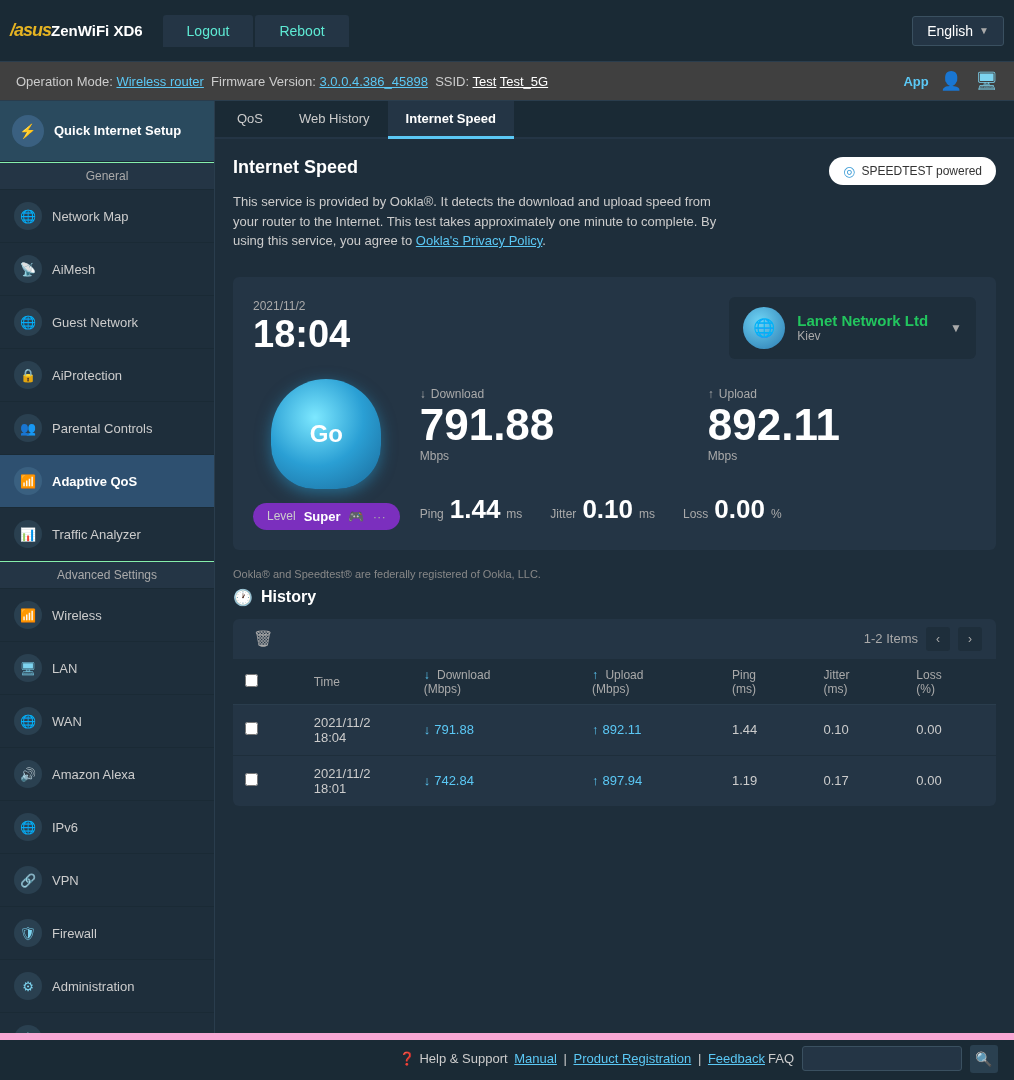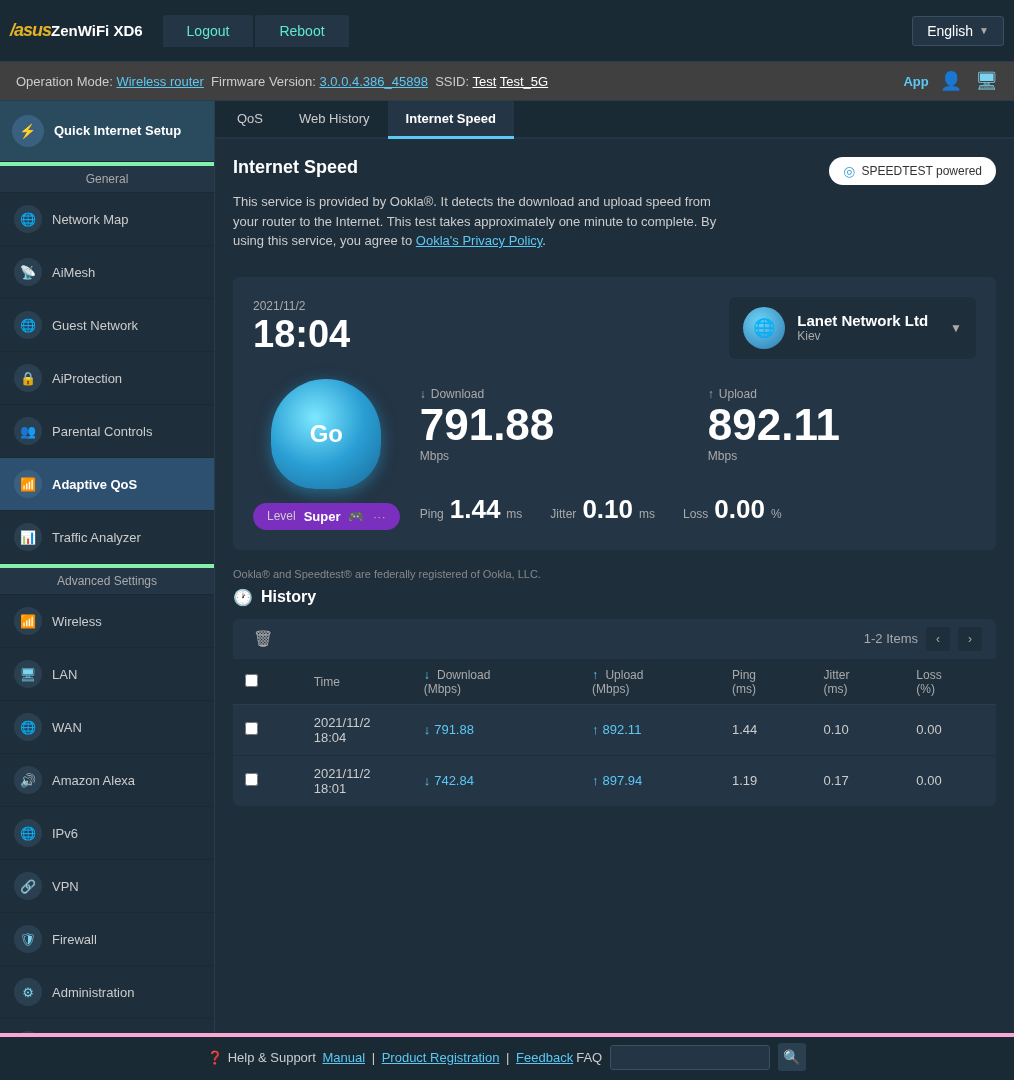--- a/index.html
+++ b/index.html
@@ -131,21 +131,21 @@
       font-weight: bold;
       line-height: 1.2;
     }
     .sidebar-section-header {
       background: #243545;
       color: #aaa;
       font-size: 12px;
       padding: 6px 3px;
       text-align: center;
       border-bottom: 1px solid #1a2a35;
-      border-top: 4px solid #86efac;
+      border-top: 1px solid #86efac;
     }
     .sidebar-item {
       display: flex;
       align-items: center;
       padding: 12px 14px;
       cursor: pointer;
       border-bottom: 1px solid #1a2a35;
       color: #ccc;
       font-size: 13px;
       transition: background 0.15s;
@@ -257,21 +257,21 @@
       width: 42px;
       height: 42px;
       background: radial-gradient(circle at 40% 35%, #6fd4f5, #2a7ab0);
       border-radius: 50%;
       display: flex;
       align-items: center;
       justify-content: center;
       font-size: 18px;
       color: #fff;
     }
-    .isp-info .isp-name { color: #ffffff; font-size: 15px; font-weight: bold; }
+    .isp-info .isp-name { color: #22c55e; font-size: 15px; font-weight: bold; }
     .isp-info .isp-city { color: #aaa; font-size: 12px; }
     .isp-chevron { color: #aaa; font-size: 12px; margin-left: 10px; }
 
     
     .speed-display {
       display: flex;
       gap: 20px;
     }
     .go-button-area {
       display: flex;
@@ -424,25 +424,25 @@
     .history-table tr:last-child td { border-bottom: none; }
     .dl-value { color: #5bc8f5; }
     .ul-value { color: #5bc8f5; }
     .dl-arrow { color: #5bc8f5; margin-right: 4px; }
     .ul-arrow { color: #5bc8f5; margin-right: 4px; }
     .col-time { width: 110px; }
 
     
     .bottom-bar {
       background: #1a2a35;
-      border-top: 4px solid #f9a8d4;
+      border-top: 7px solid #f9a8d4;
       padding: 10px 16px;
       display: flex;
       align-items: center;
-      justify-content: center;
+      justify-content: flex-end;
       height: 44px;
     }
     .bottom-links { color: #ccc; font-size: 13px; }
     .bottom-links a { color: #5bc8f5; text-decoration: underline; margin: 0 3px; }
     .faq-area {
       display: flex;
       align-items: center;
       gap: 8px;
     }
     .faq-label { color: #ccc; font-size: 13px; }

